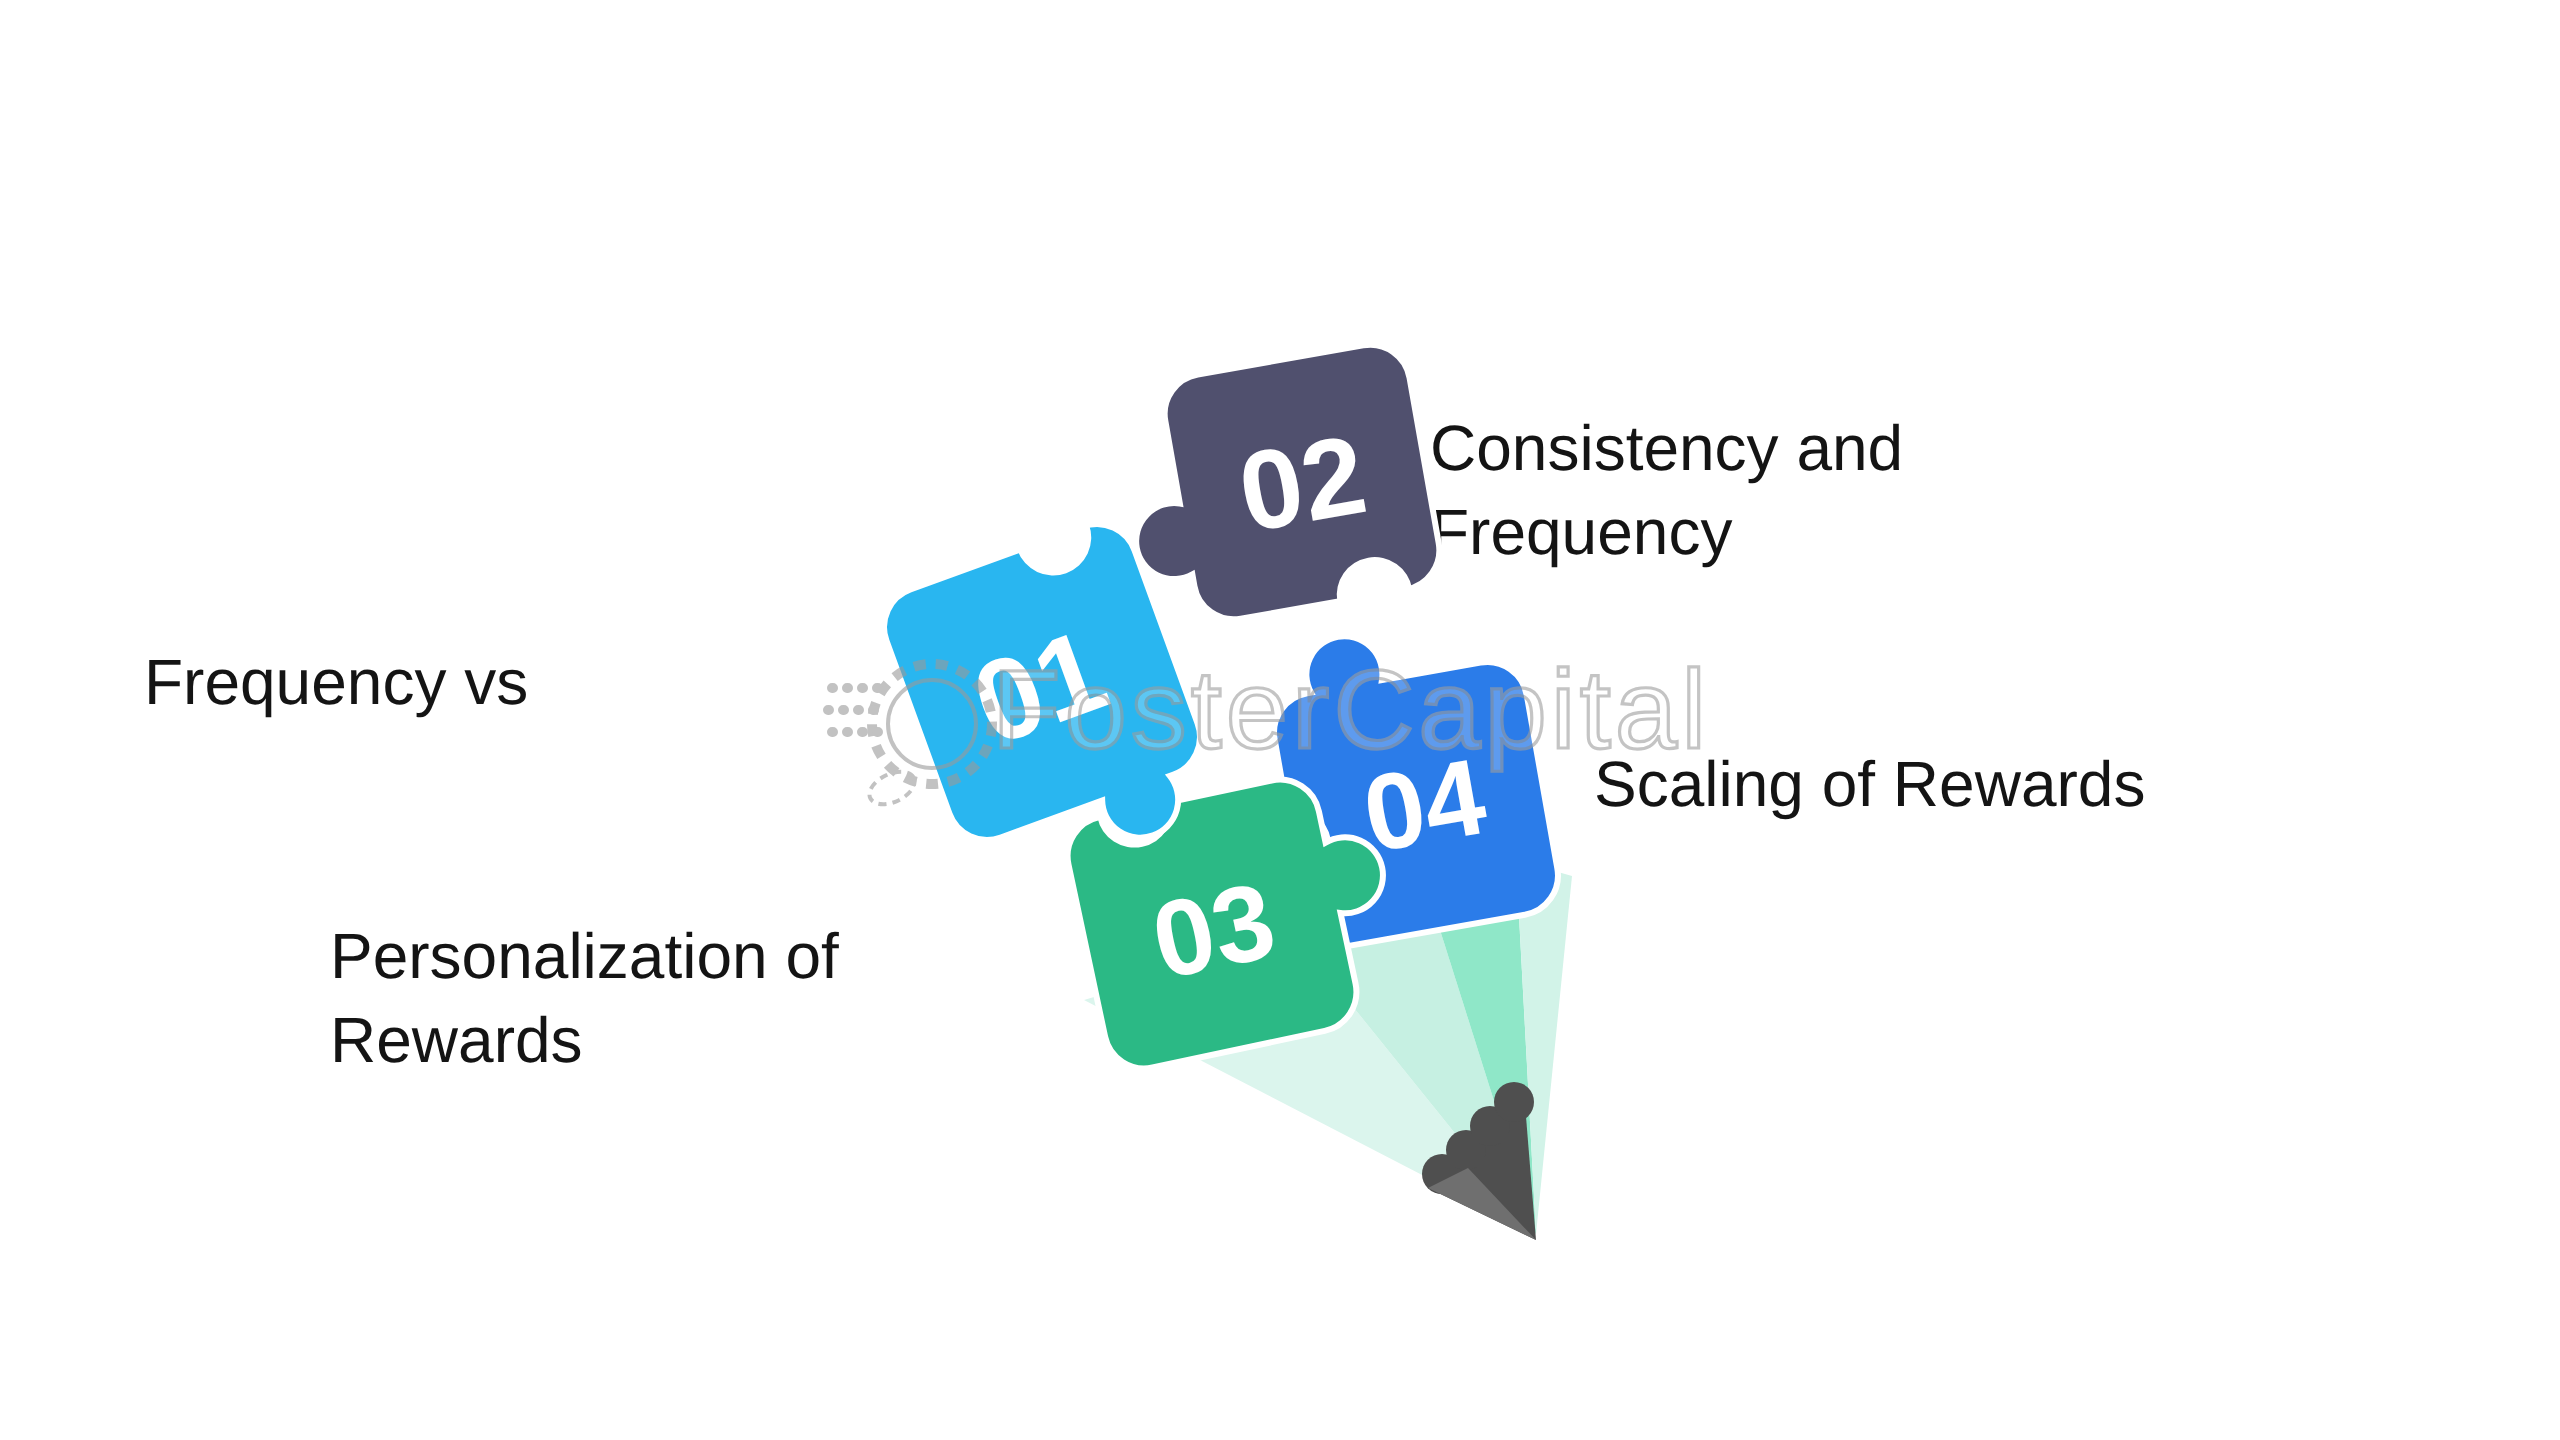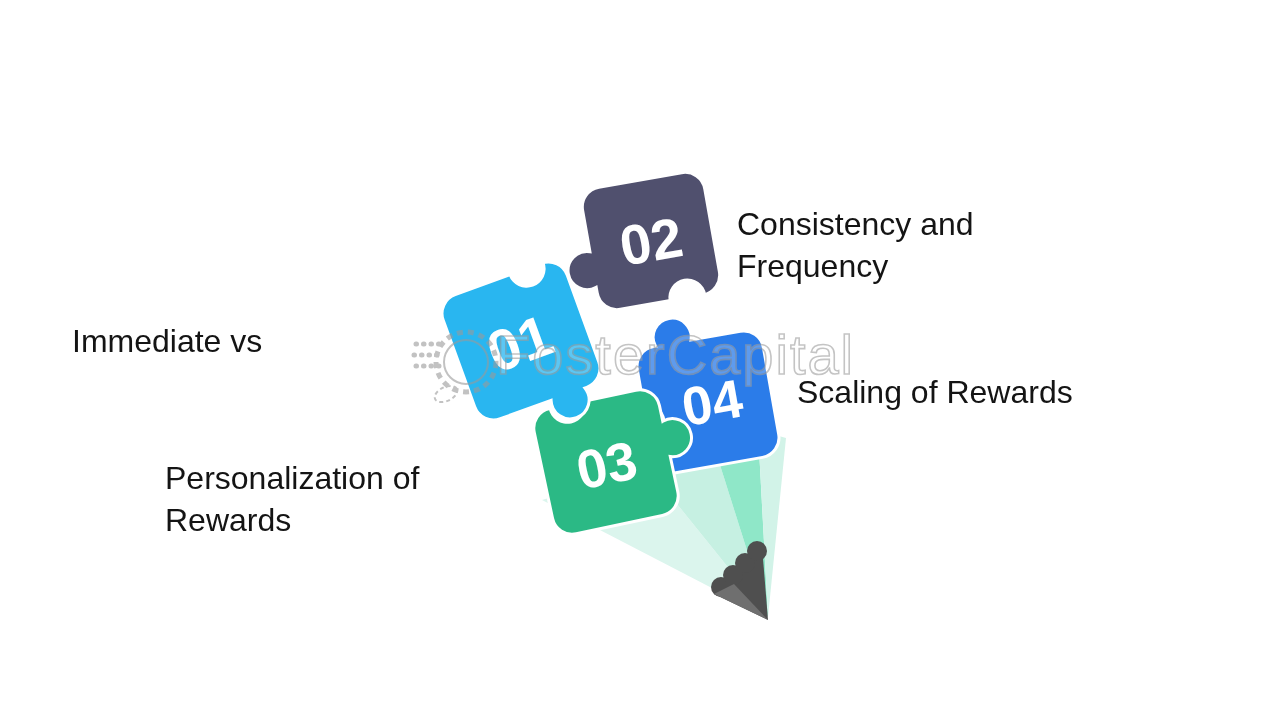--- a/index.html
+++ b/index.html
@@ -8,40 +8,40 @@
     font-family:"Liberation Sans", sans-serif;
   }
   .title{
     position:absolute;left:99px;top:22px;width:1100px;
     font-size:59px;font-weight:400;color:#070707;letter-spacing:-1px;white-space:nowrap;
   }
   .item-label{
     position:absolute;font-size:32px;font-weight:400;color:#141414;line-height:1.32;
   }
   #label-01{left:72px;top:320px;width:360px;}
-  #label-02{left:737px;top:203px;width:305px;}
+  #label-02{left:715px;top:203px;width:305px;}
   #label-03{left:165px;top:457px;width:320px;}
   #label-04{left:797px;top:371px;width:360px;white-space:nowrap;}
   #graphic{position:absolute;left:0;top:0;}
   .piece-number{
     font-family:"Liberation Sans", sans-serif;font-weight:700;fill:#ffffff;
     text-anchor:middle;
   }
   .wm-text{
     font-family:"Liberation Sans", sans-serif;font-size:56px;letter-spacing:2px;
     fill:rgba(255,255,255,0.40);stroke:#9e9e9e;stroke-width:1.6px;
   }
 </style>
 </head>
 <body>
 
 <div id="slide">
 
 
-  <div class="item-label" id="label-01">Immediate vs</div>
+  <div class="item-label" id="label-01">Frequency vs</div>
   <div class="item-label" id="label-02">Consistency and Frequency</div>
   <div class="item-label" id="label-03">Personalization of Rewards</div>
   <div class="item-label" id="label-04">Scaling of Rewards</div>
 
   <svg id="graphic" width="1280" height="720" viewBox="0 0 1280 720">
 
     <g>
       <polygon points="768,617 542,500 648,468" fill="#dbf5ed"></polygon>
       <polygon points="768,617 648,468 714,446" fill="#c6f0e2"></polygon>
       <polygon points="768,617 714,446 758,430" fill="#8fe7c8"></polygon>

